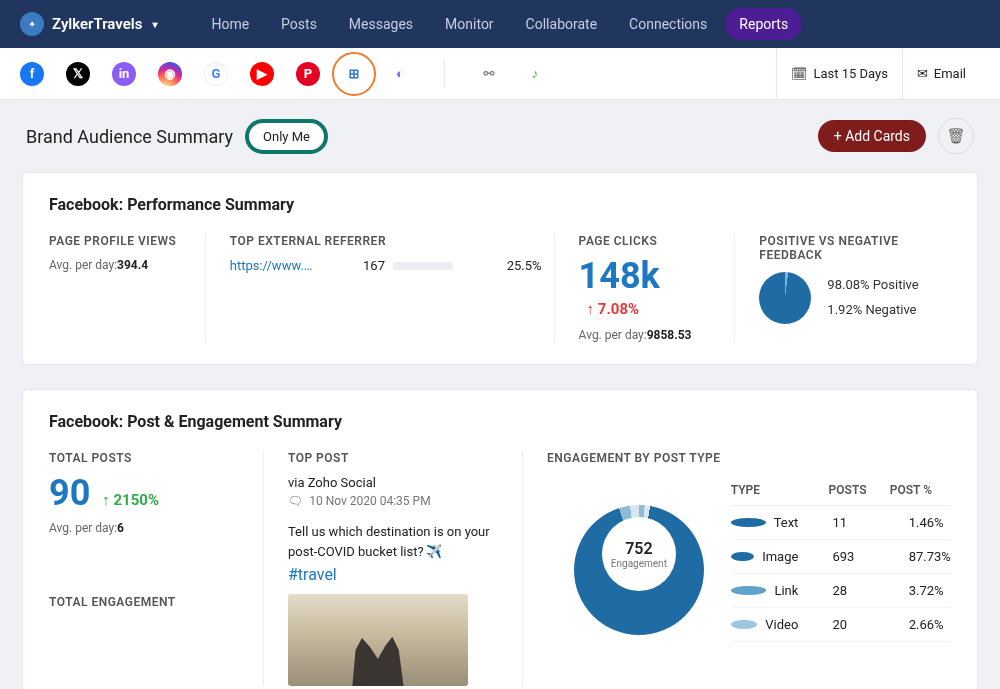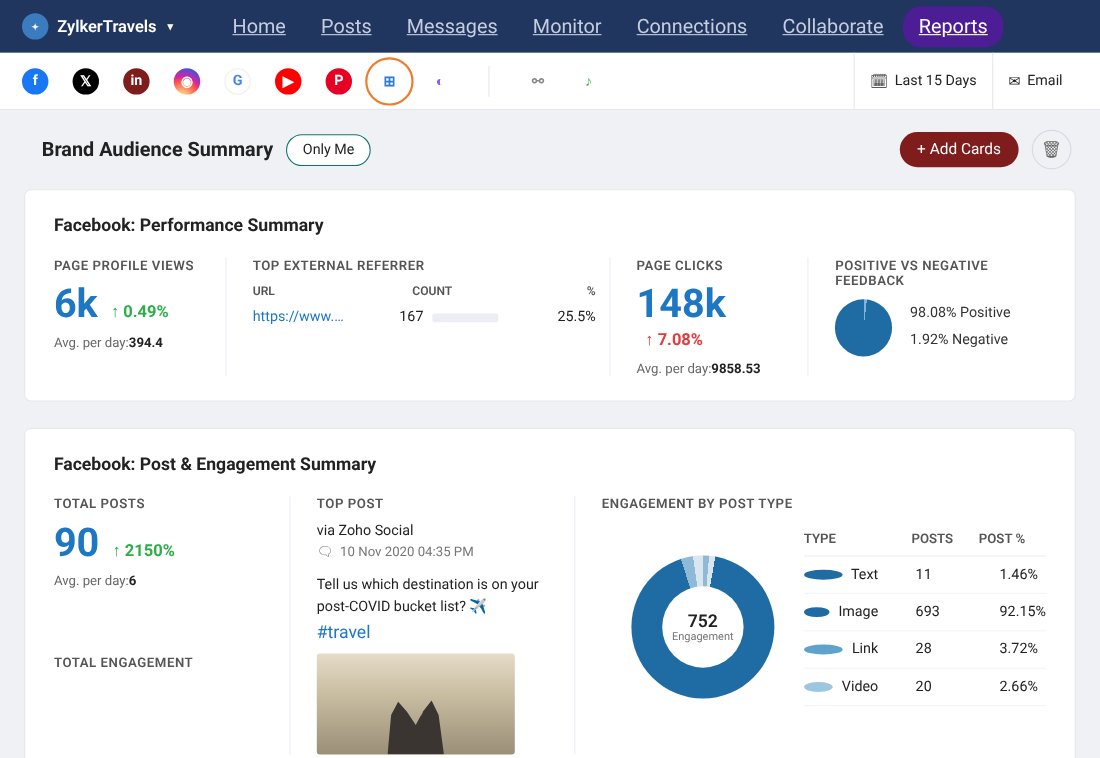--- a/index.html
+++ b/index.html
@@ -2,32 +2,32 @@
 <html><head>
 <meta charset="utf-8">
 <style>
 * { margin:0; padding:0; box-sizing:border-box; font-family:-apple-system,BlinkMacSystemFont,"Segoe UI",Roboto,sans-serif; }
 body { background:#f0f1f5; color:#222; width:1000px; height:689px; overflow:hidden; }
 .topnav { background:#20365f; color:#fff; display:flex; align-items:center; height:48px; padding:0 20px; }
 .brand { display:flex; align-items:center; gap:8px; margin-right:40px; font-weight:600; font-size:15px; }
 .brand-logo { width:24px; height:24px; background:#3a7cbf; border-radius:50%; display:flex; align-items:center; justify-content:center; font-size:8px; color:#fff; }
 .brand-caret { font-size:10px; margin-left:2px; }
 .nav-items { display:flex; gap:4px; }
-.nav-item { padding:8px 14px; font-size:18px; color:#c5cde0; border-radius:16px; cursor:pointer;text-decoration:underline; }
+.nav-item { padding:8px 14px; font-size:14px; color:#c5cde0; border-radius:16px; cursor:pointer; }
 .nav-item.active { background:#4c1d95; color:#fff;text-align:center; }
 .iconbar { background:#fff; border-bottom:1px solid #e5e7ec; display:flex; align-items:center; height:52px; padding:0 20px; }
 .social-icons { display:flex; gap:22px; align-items:center; }
 .sicon { width:24px; height:24px; border-radius:50%; display:flex; align-items:center; justify-content:center; font-size:13px; font-weight:700; cursor:pointer; }
 .sicon.selected { outline:2px solid #ef7c2a; outline-offset:8px; }
 .divider { width:1px; height:28px; background:#e5e7ec; margin:0 10px; }
 .spacer { flex:1; }
 .barbtn { display:flex; align-items:center; gap:6px; padding:8px 14px; border-left:1px solid #e5e7ec; font-size:13px; cursor:pointer; height:52px; }
 .page-head { display:flex; align-items:center; padding:18px 26px; gap:12px; }
-.page-title { font-size:18px; font-weight:700;margin-left:12px; }
-.pill { padding:6px 14px; border:1px solid #0f766e; border-radius:18px; font-size:13px; background:#fff; cursor:pointer; }
+.page-title { font-size:18px; font-weight:400; }
+.pill { padding:6px 14px; border:4px solid #0f766e; border-radius:18px; font-size:13px; background:#fff; cursor:pointer; }
 .darkpill { padding:8px 16px; background:#7f1d1d; color:#fff; border-radius:20px; font-size:14px; cursor:pointer; }
 .iconbtn { width:36px; height:36px; border:1px solid #d7dae2; border-radius:18px; display:flex; align-items:center; justify-content:center; font-size:15px; color:#666; cursor:pointer; }
 .card { background:#fff; border:1px solid #e5e7ec; border-radius:6px; margin:0 22px 24px; padding:22px 26px; }
 .card-title { font-size:16px; font-weight:700; margin-bottom:20px; }
 .row { display:flex; }
 .col { flex:1; }
 .sep { border-left:1px solid #eceef3; padding-left:24px; margin-left:12px; }
 .label { font-size:12px; letter-spacing:.5px; color:#555; font-weight:600; margin-bottom:10px; }
 .bignum { font-size:36px; font-weight:700; color:#1e77c2; line-height:1; display:inline-block; }
 .trend { font-size:15px; font-weight:700; margin-left:8px; }
@@ -46,21 +46,21 @@
 .pie { width:52px; height:52px; border-radius:50%; background:conic-gradient(#7fb4d9 0 7deg,#1e6ca3 7deg 360deg); margin-right:16px; }
 .fbrow { font-size:13px; color:#333; line-height:1.9; }
 .post-via { font-size:13px; margin-bottom:4px; }
 .post-date { font-size:12px; color:#777; margin-bottom:14px; display:flex; gap:6px; }
 .post-text { font-size:13px; line-height:1.5; margin-bottom:4px; }
 .hashtag { color:#1e77c2; }
 .post-img { width:180px; height:92px; background:linear-gradient(180deg,#e6dcc8 0%,#c9bda2 40%,#9a8f77 100%); border-radius:3px; margin-top:10px; position:relative; }
 .silh { position:absolute; bottom:0; left:50px; width:80px; height:60px; background:radial-gradient(circle at 40px 20px,rgba(255,255,255,.5) 0 6px,transparent 7px),#3a3530; clip-path:polygon(18% 100%,22% 40%,30% 20%,40% 35%,50% 55%,58% 35%,68% 18%,76% 40%,82% 100%); }
 .donut-wrap { position:relative; width:130px; height:130px; margin:30px auto 0; }
 .donut { width:130px; height:130px; border-radius:50%; background:conic-gradient(#8fbad6 0 5deg,#d9e6ef 5deg 10deg,#1e6ca3 10deg 342deg,#8fbad6 342deg 352deg,#d9e6ef 352deg 360deg); }
-.donut-hole { position:absolute; top:28px; left:28px; width:74px; height:74px; background:#fff; border-radius:50%; display:flex; flex-direction:column; align-items:center; justify-content:center; }
+.donut-hole { position:absolute; top:12px; left:28px; width:74px; height:74px; background:#fff; border-radius:50%; display:flex; flex-direction:column; align-items:center; justify-content:center; }
 .donut-num { font-size:16px; font-weight:600; }
 .donut-lbl { font-size:10px; color:#777; }
 .eng-table { font-size:13px; }
 .eng-head { display:flex; font-size:12px; color:#555; font-weight:600; padding:8px 0; border-bottom:1px solid #eceef3; }
 .eng-row { display:flex; padding:9px 0; border-bottom:1px solid #f3f4f7; align-items:center;gap:34px; }
 .eng-head span:nth-child(1),.eng-row span:nth-child(1){flex:1.6;display:flex;align-items:center;gap:8px;}
 .eng-head span:nth-child(2),.eng-row span:nth-child(2){flex:1;}
 .eng-head span:nth-child(3),.eng-row span:nth-child(3){flex:1;}
 .dot { width:9px; height:9px; border-radius:50%; }
 </style>
@@ -71,31 +71,31 @@
   <div class="brand">
     <div class="brand-logo">✦</div>
     <span>ZylkerTravels</span>
     <span class="brand-caret">▾</span>
   </div>
   <div class="nav-items" id="nav-items">
       <div class="nav-item">Home</div>
       <div class="nav-item">Posts</div>
       <div class="nav-item">Messages</div>
       <div class="nav-item">Monitor</div>
+      <div class="nav-item">Collaborate</div>
       <div class="nav-item">Connections</div>
-      <div class="nav-item">Collaborate</div>
       <div class="nav-item active">Reports</div>
     </div>
 </div>
 
 <div class="iconbar">
   <div class="social-icons">
     <div class="sicon" style="background:#1877f2;color:#fff">f</div>
     <div class="sicon" style="background:#000;color:#fff">𝕏</div>
-    <div class="sicon" style="background:#7f1d1d;color:#fff">in</div>
+    <div class="sicon" style="background:#8b5cf6;color:#fff">in</div>
     <div class="sicon" style="background:radial-gradient(circle at 30% 110%,#fdf497 0%,#fd5949 45%,#d6249f 60%,#285aeb 90%);color:#fff">◉</div>
     <div class="sicon" style="color:#4285f4;border:1px solid #eee">G</div>
     <div class="sicon" style="background:#ff0000;color:#fff">▶</div>
     <div class="sicon" style="background:#e60023;color:#fff">P</div>
     <div class="sicon selected" style="color:#2d7bd4">⊞</div>
     <div class="sicon" style="color:#8b5cf6">◐</div>
     <div class="divider"></div>
     <div class="sicon" style="color:#888">⚯</div>
     <div class="sicon" style="color:#4caf50">♪</div>
   </div>
@@ -118,33 +118,24 @@
   <div class="iconbtn">
       <span>🗑</span>
     </div>
 </div>
 
 <div class="card">
   <div class="card-title">Facebook: Performance Summary</div>
   <div class="row">
     <div class="col" style="flex:0.9">
       <div class="label">PAGE PROFILE VIEWS</div>
-      <div>
-        <span class="bignum">6k</span>
-        <span class="trend up">↑ <span>0.49%</span></span>
-      </div>
       <div class="avg"><span>Avg. per day:</span><b>394.4</b></div>
     </div>
     <div class="col sep" style="flex:1.3">
       <div class="label">TOP EXTERNAL REFERRER</div>
-      <div class="tblhead">
-        <span>URL</span>
-          <span>COUNT</span>
-          <span>%</span>
-      </div>
       <div class="tblrow">
         <span class="url">https://www.go...</span>
         <span class="cnt">
             <span>167</span>
             <span class="bar"><span class="barfill"></span></span>
           </span>
         <span class="pct">25.5%</span>
       </div>
     </div>
     <div class="col sep" style="flex:0.9">
@@ -213,21 +204,21 @@
           </div>
           <div id="eng-rows">
               <div class="eng-row">
                 <span><span class="dot" style="background:#1e6ca3"></span>Text</span>
                 <span>11</span>
                 <span>1.46%</span>
               </div>
               <div class="eng-row">
                 <span><span class="dot" style="background:#1e6ca3"></span>Image</span>
                 <span>693</span>
-                <span>92.15%</span>
+                <span>87.73%</span>
               </div>
               <div class="eng-row">
                 <span><span class="dot" style="background:#5fa3cc"></span>Link</span>
                 <span>28</span>
                 <span>3.72%</span>
               </div>
               <div class="eng-row">
                 <span><span class="dot" style="background:#9cc7e0"></span>Video</span>
                 <span>20</span>
                 <span>2.66%</span>

